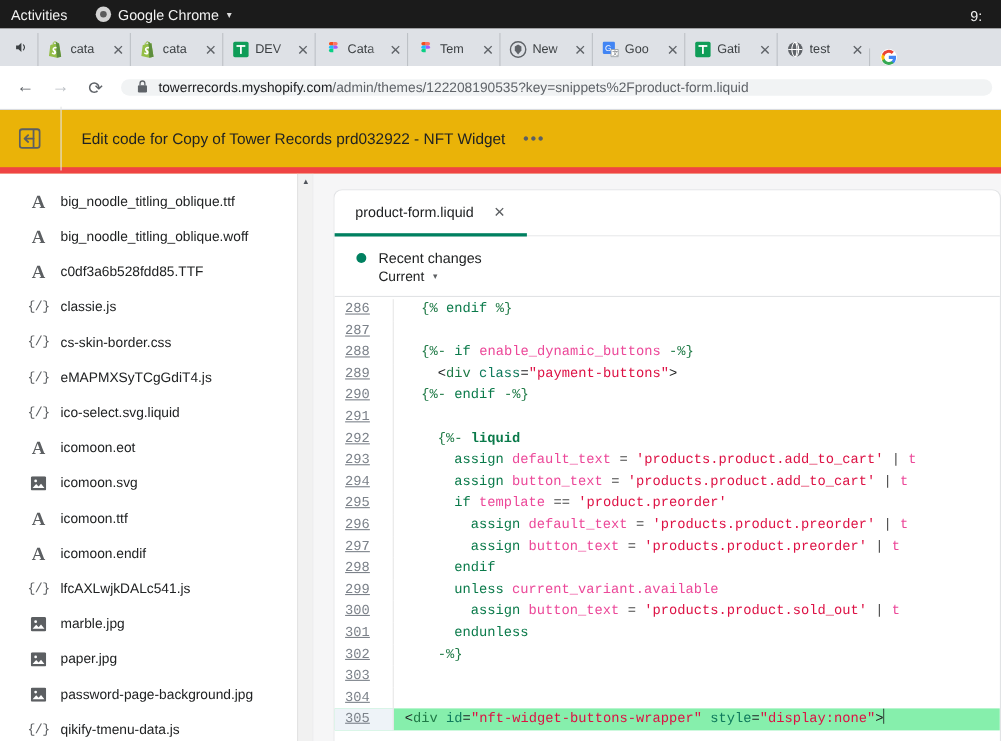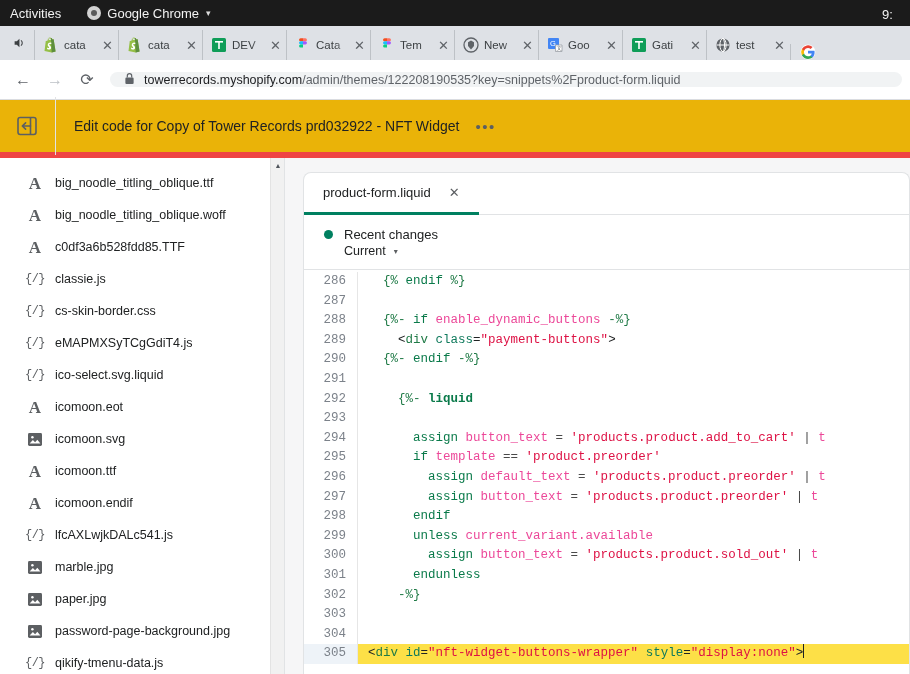--- a/index.html
+++ b/index.html
@@ -178,25 +178,25 @@
   .caret-down { font-size: 8px; color: #5c5f62; }
 
   
   .code-area {
     font-family: "Liberation Mono", monospace;
     font-size: 12.5px; line-height: 19.6px;
     position: relative; overflow: hidden; height: 100%;
     padding-top: 2px;
   }
   .code-line { display: flex; height: 19.6px; white-space: pre; }
-  .code-line.active { background: #fde047; }
+  .code-line.active { background: #86efac; }
   .code-line.active .gutter { background: #eef3f8; }
   .gutter {
-    width: 54px; flex: none; text-align: right; padding-right: 11px;
-    color: #7c828a; border-right: 1px solid #e6e6e6;
+    width: 54px; flex: none; text-align: center; padding-right: 11px;
+    color: #7c828a; border-right: 1px solid #e6e6e6; text-decoration: underline;
   }
   .code-text { padding-left: 10px; color: #202223; overflow: hidden; }
 
   .tk-tag     { color: #1f7a46; }
   .tk-attr    { color: #0f7a5c; }
   .tk-str     { color: #d14; }
   .tk-punc    { color: #202223; }
   .tk-kw      { color: #0a7a4a; font-weight: 400; }
   .tk-var     { color: #ec4899; }
   .tk-op      { color: #4a4a4a; }
@@ -542,20 +542,21 @@
           <span class="code-text"></span>
         </div>
 
         <div class="code-line">
           <span class="gutter">292</span>
           <span class="code-text">    <span class="tk-brace">{%-</span> <span class="tk-liq">liquid</span></span>
         </div>
 
         <div class="code-line">
           <span class="gutter">293</span>
+          <span class="code-text">      <span class="tk-kw">assign</span> <span class="tk-var">default_text</span> <span class="tk-op">=</span> <span class="tk-str">'products.product.add_to_cart'</span> <span class="tk-op">|</span> <span class="tk-var">t</span></span>
         </div>
 
         <div class="code-line">
           <span class="gutter">294</span>
           <span class="code-text">      <span class="tk-kw">assign</span> <span class="tk-var">button_text</span> <span class="tk-op">=</span> <span class="tk-str">'products.product.add_to_cart'</span> <span class="tk-op">|</span> <span class="tk-var">t</span></span>
         </div>
 
         <div class="code-line">
           <span class="gutter">295</span>
           <span class="code-text">      <span class="tk-kw">if</span> <span class="tk-var">template</span> <span class="tk-op">==</span> <span class="tk-str">'product.preorder'</span></span>

